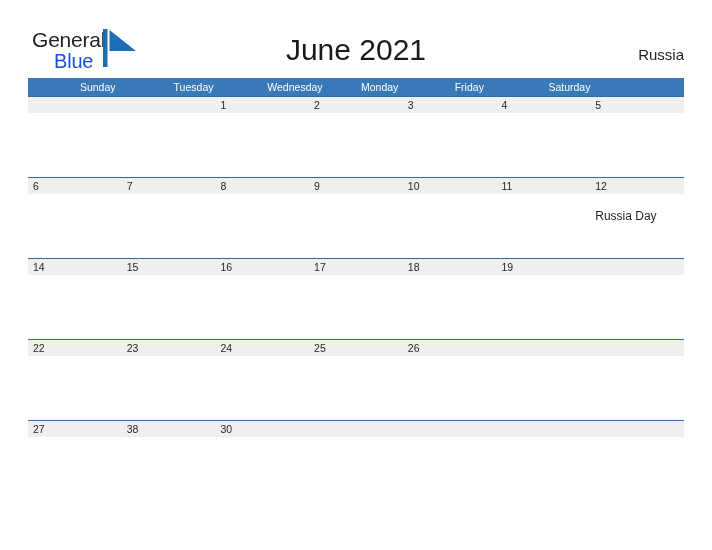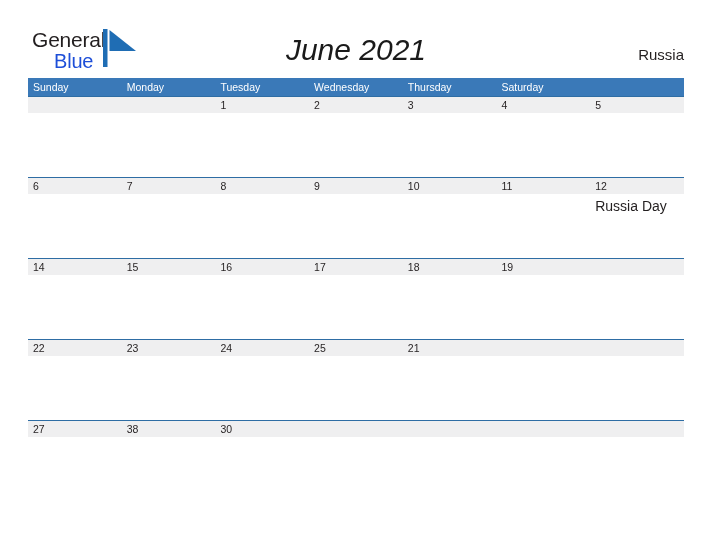--- a/index.html
+++ b/index.html
@@ -70,21 +70,20 @@
     position: absolute;
     left: 0;
     top: 32px;
     width: 712px;
     text-align: center;
     font-size: 30px;
     line-height: 36px;
     color: #1a1a1a;
     font-weight: normal;
     font-family: "Liberation Sans", sans-serif;
-    font-style: italic;
   }
 
   .cal-region {
     position: absolute;
     right: 28px;
     top: 45px;
     font-size: 15px;
     line-height: 20px;
     color: #231f20;
     text-align: right;
@@ -97,20 +96,21 @@
     left: 28px;
     top: 78px;
     width: 656px;
   }
 
   .dow-row {
     display: flex;
     width: 656px;
     height: 18px;
     background: #3a79b8;
+    justify-content: center;
   }
   .dow-cell {
     width: 93.714px;
     height: 18px;
     box-sizing: border-box;
     padding-left: 5px;
     color: #ffffff;
     font-size: 10.5px;
     line-height: 18px;
     white-space: nowrap;
@@ -149,22 +149,22 @@
   }
   .day-num {
     display: block;
     height: 16px;
     line-height: 16px;
     font-size: 10.5px;
     color: #231f20;
   }
   .day-event {
     display: block;
-    margin-top: 6px;
-    font-size: 14px;
+    margin-top: 16px;
+    font-size: 12px;
     line-height: 12px;
     color: #231f20;
     white-space: nowrap;
   }
   .day-cell.empty .day-num { color: transparent; }
 </style>
 </head>
 <body>
 
 <div class="page">
@@ -183,24 +183,24 @@
     </div>
 
     <div class="cal-title">June 2021</div>
     <div class="cal-region">Russia</div>
   </div>
 
   <div class="calendar">
 
     <div class="dow-row">
       <div class="dow-cell">Sunday</div>
-      <div class="dow-cell">Monday</div>
       <div class="dow-cell">Tuesday</div>
       <div class="dow-cell">Wednesday</div>
-      <div class="dow-cell">Thursday</div>
+      <div class="dow-cell">Monday</div>
+      <div class="dow-cell">Friday</div>
       <div class="dow-cell">Saturday</div>
     </div>
 
     <div class="week-row">
       <div class="band"></div>
       <div class="week-cells">
         <div class="day-cell empty">
             <span class="day-num"></span>
             <span class="day-event"></span>
           </div>
@@ -308,21 +308,21 @@
           </div>
         <div class="day-cell">
             <span class="day-num">24</span>
             <span class="day-event"></span>
           </div>
         <div class="day-cell">
             <span class="day-num">25</span>
             <span class="day-event"></span>
           </div>
         <div class="day-cell">
-            <span class="day-num">21</span>
+            <span class="day-num">26</span>
             <span class="day-event"></span>
           </div>
       </div>
     </div>
 
     <div class="week-row">
       <div class="band"></div>
       <div class="week-cells">
         <div class="day-cell">
             <span class="day-num">27</span>

